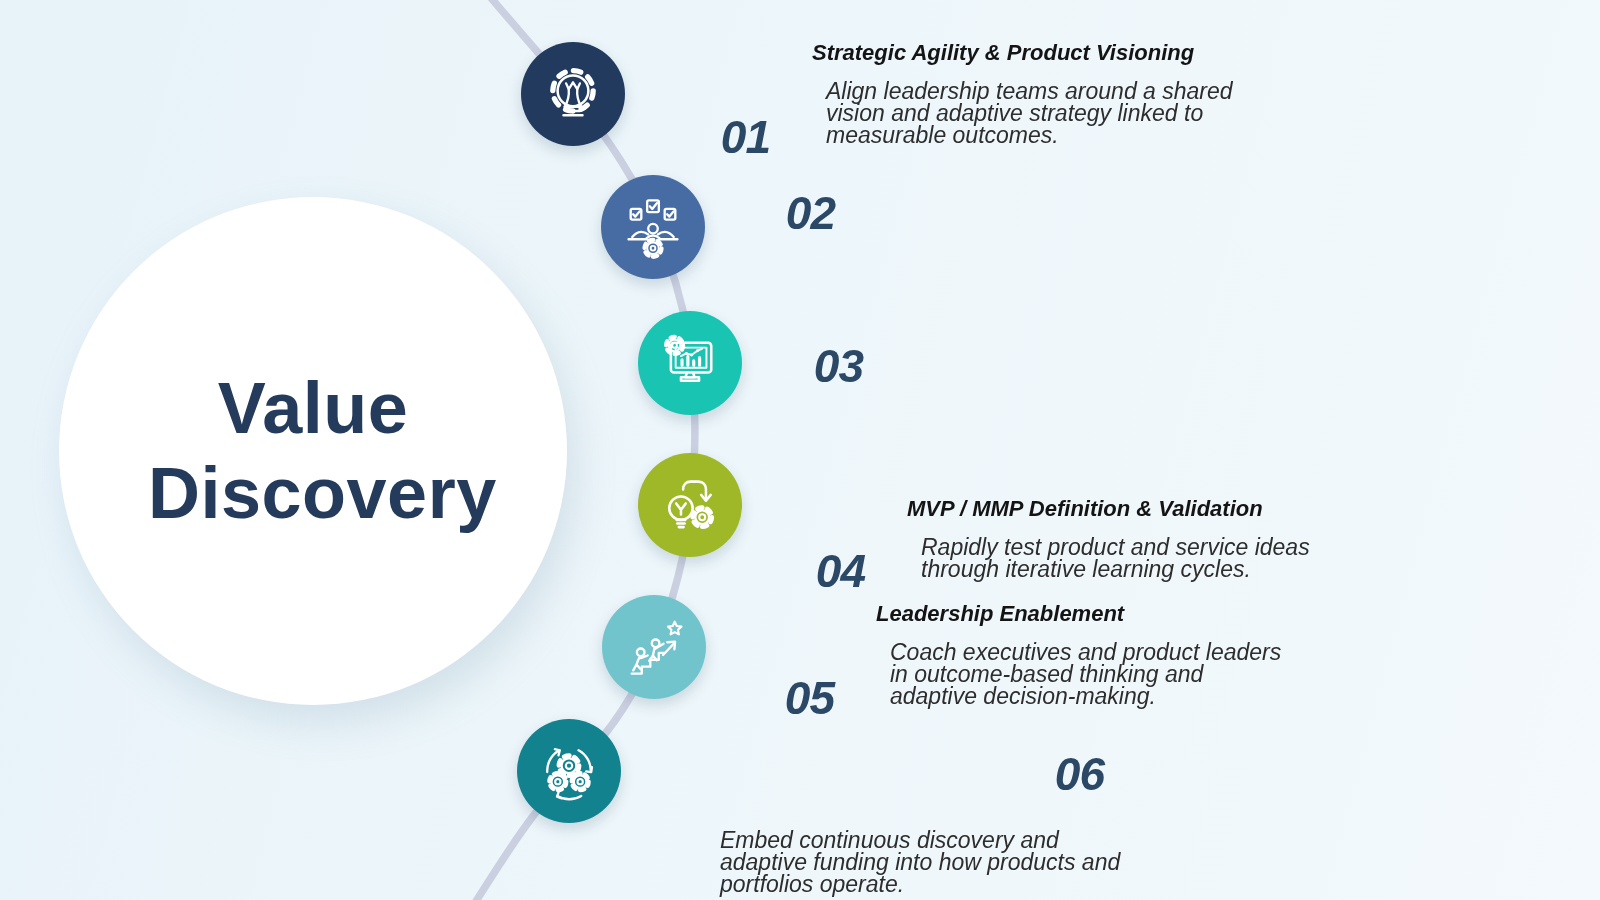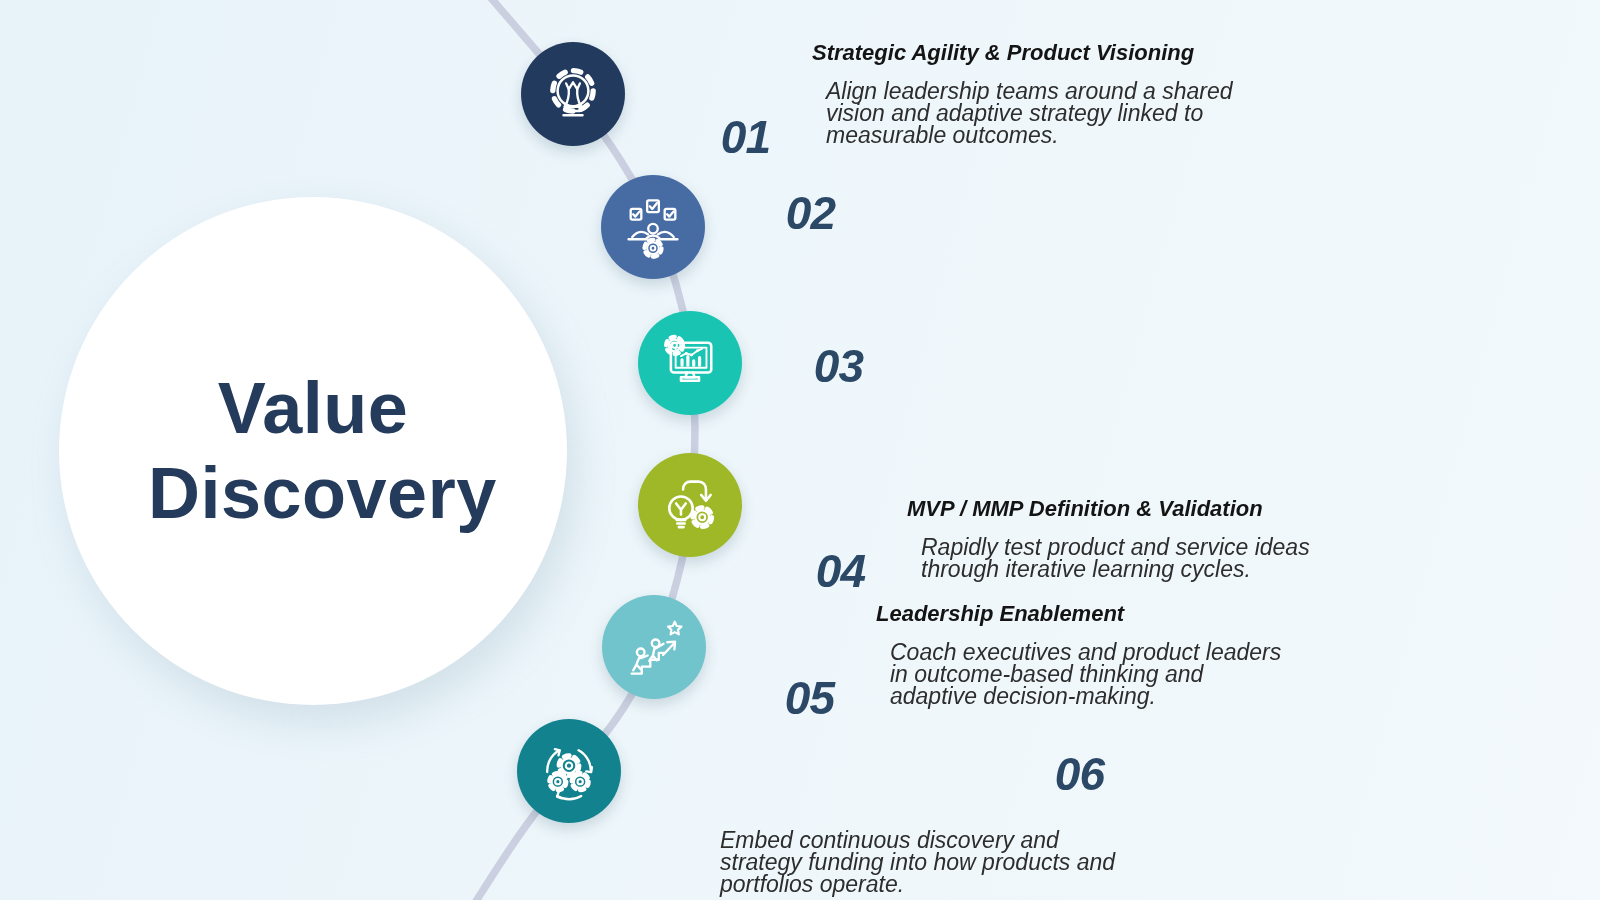--- a/index.html
+++ b/index.html
@@ -201,17 +201,17 @@
     <div class="num" style="margin-top:21px;">05</div>
     <div class="txt">
       <h3 class="step-title">Leadership Enablement</h3>
       <p class="step-desc" style="max-width:396px;">Coach executives and product leaders in outcome-based thinking and adaptive decision-making.</p>
     </div>
   </div>
 
   <div class="step" style="left:706px;top:747px;flex-direction:column;">
     <div class="num" style="margin-top:4px;">06</div>
     <div class="txt">
-      <p class="step-desc" style="max-width:412px;">Embed continuous discovery and strategy funding into how products and portfolios operate.</p>
+      <p class="step-desc" style="max-width:412px;">Embed continuous discovery and adaptive funding into how products and portfolios operate.</p>
     </div>
   </div>
 
 </div>
 
 </body></html>

